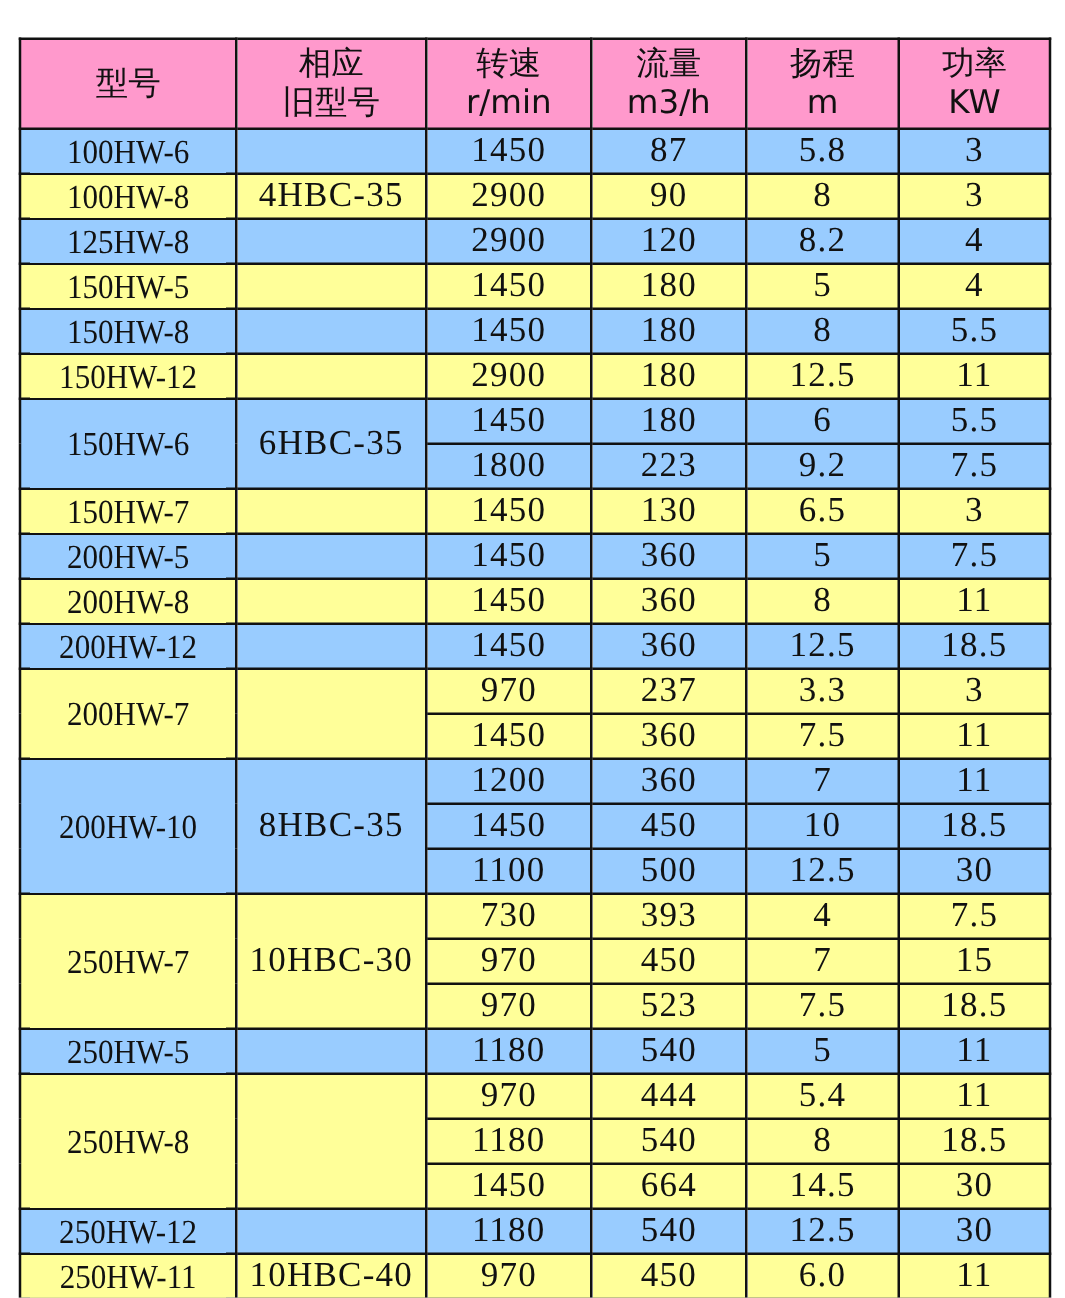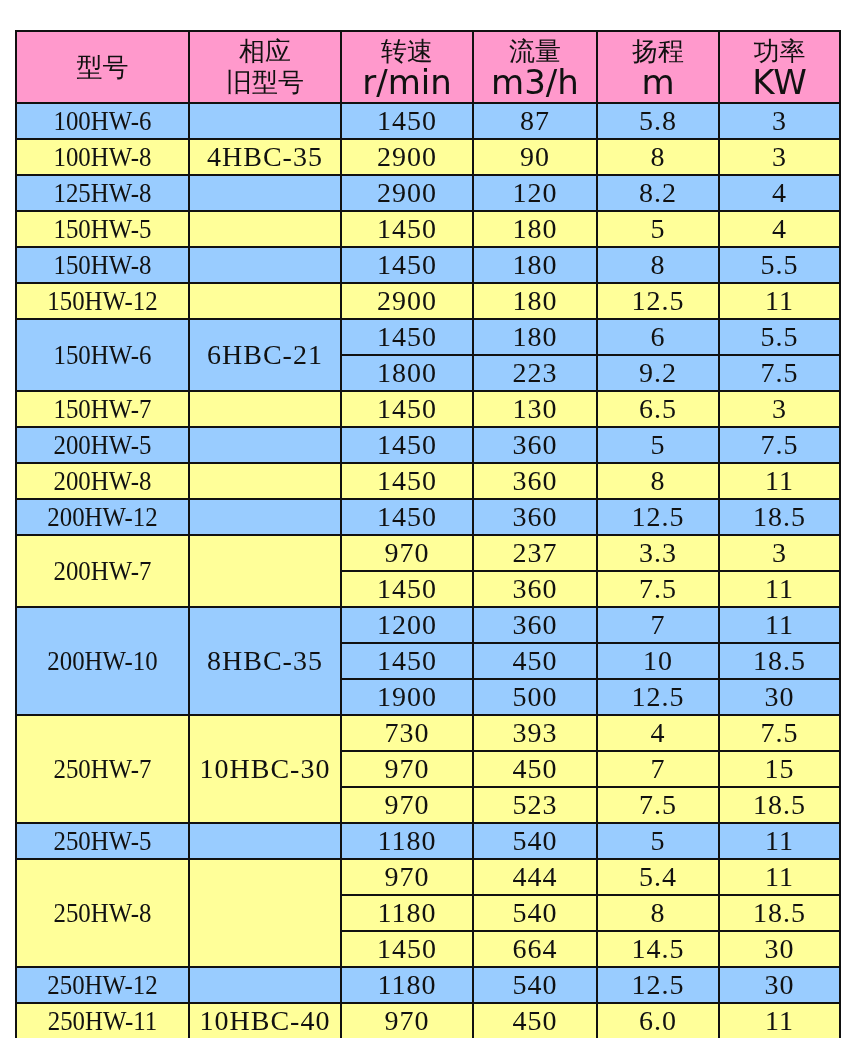--- a/index.html
+++ b/index.html
@@ -19,21 +19,21 @@
     white-space:nowrap;
   }
   th {
     background:#ff99cc;
     height:70px;
     font-weight:normal;
     color:#111;
     line-height:31px;
   }
   th .zh { font-family:"DejaVu Serif", serif; font-size:26px; display:block; }
-  th .unit { font-family:"DejaVu Sans", sans-serif; font-size:34px; display:block; }
+  th .unit { font-family:"DejaVu Sans", sans-serif; font-size:26px; display:block; }
   td {
     height:34px;
     font-family:"Liberation Serif", "DejaVu Serif", serif;
     font-size:28px;
     color:#111;
     letter-spacing:1px;
   }
   td.model { font-size:27px; letter-spacing:0; transform:scaleX(0.92); }
   .blue { background:#99ccff; }
   .yellow { background:#ffff99; }
@@ -121,21 +121,21 @@
       <tr class="yellow">
         <td class="model yellow" rowspan="1">150HW-12</td>
         <td class="yellow" rowspan="1"></td>
         <td class="yellow">2900</td>
         <td class="yellow">180</td>
         <td class="yellow">12.5</td>
         <td class="yellow">11</td>
       </tr>
       <tr class="blue">
         <td class="model blue" rowspan="2">150HW-6</td>
-        <td class="blue" rowspan="2">6HBC-21</td>
+        <td class="blue" rowspan="2">6HBC-35</td>
         <td class="blue">1450</td>
         <td class="blue">180</td>
         <td class="blue">6</td>
         <td class="blue">5.5</td>
       </tr>
       <tr class="blue">
         <td class="blue">1800</td>
         <td class="blue">223</td>
         <td class="blue">9.2</td>
         <td class="blue">7.5</td>
@@ -194,21 +194,21 @@
         <td class="blue">7</td>
         <td class="blue">11</td>
       </tr>
       <tr class="blue">
         <td class="blue">1450</td>
         <td class="blue">450</td>
         <td class="blue">10</td>
         <td class="blue">18.5</td>
       </tr>
       <tr class="blue">
-        <td class="blue">1900</td>
+        <td class="blue">1100</td>
         <td class="blue">500</td>
         <td class="blue">12.5</td>
         <td class="blue">30</td>
       </tr>
       <tr class="yellow">
         <td class="model yellow" rowspan="3">250HW-7</td>
         <td class="yellow" rowspan="3">10HBC-30</td>
         <td class="yellow">730</td>
         <td class="yellow">393</td>
         <td class="yellow">4</td>

